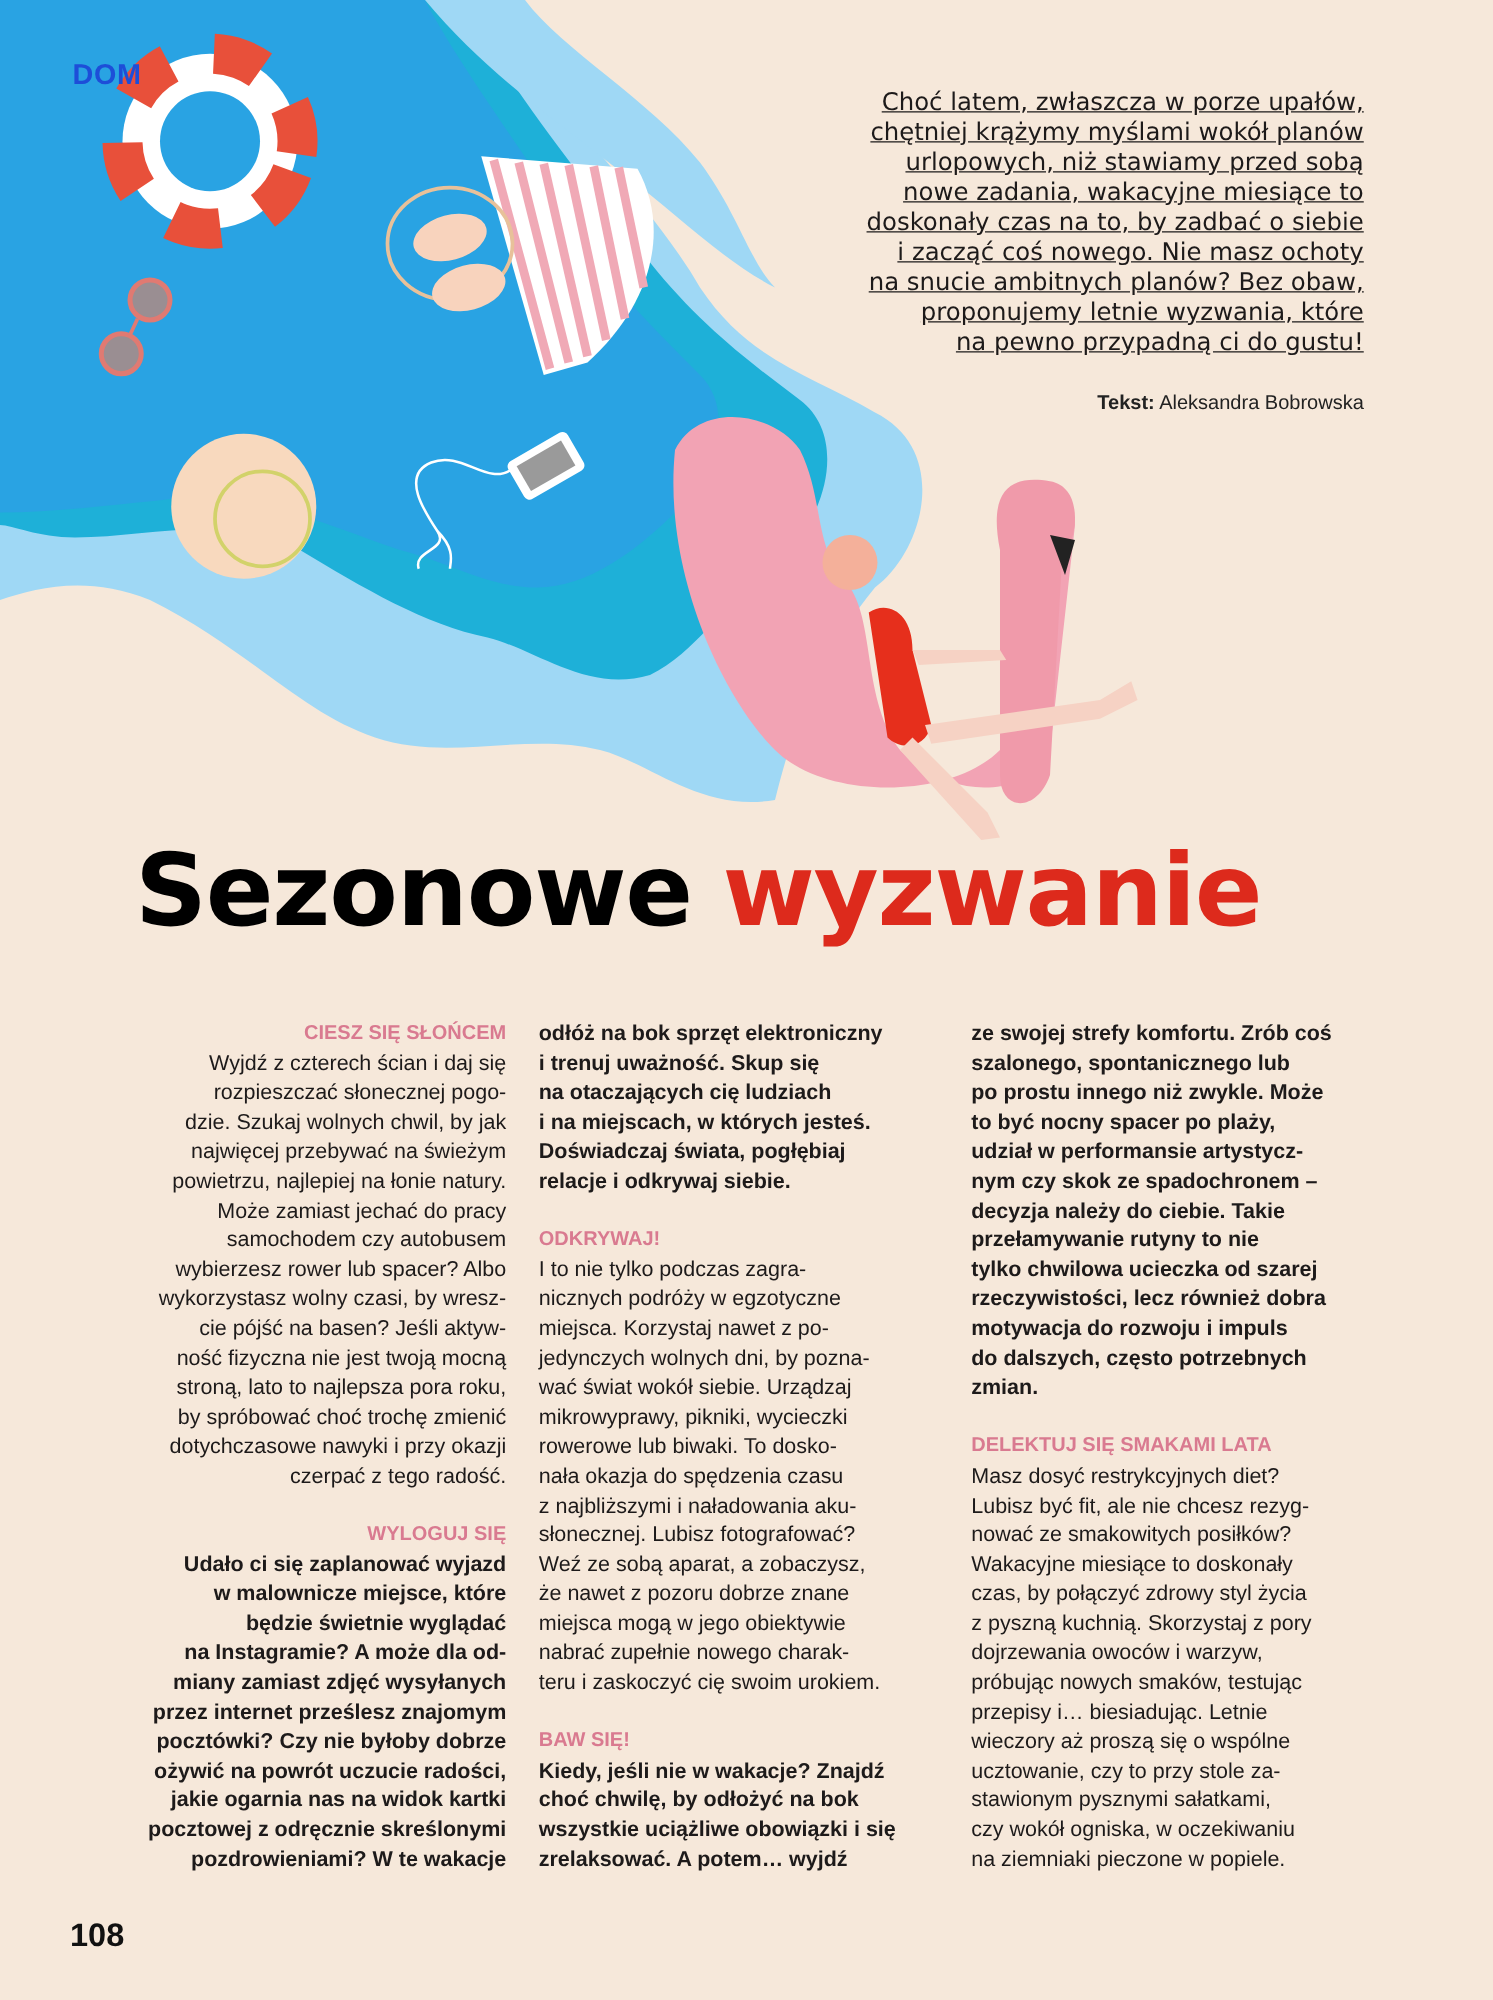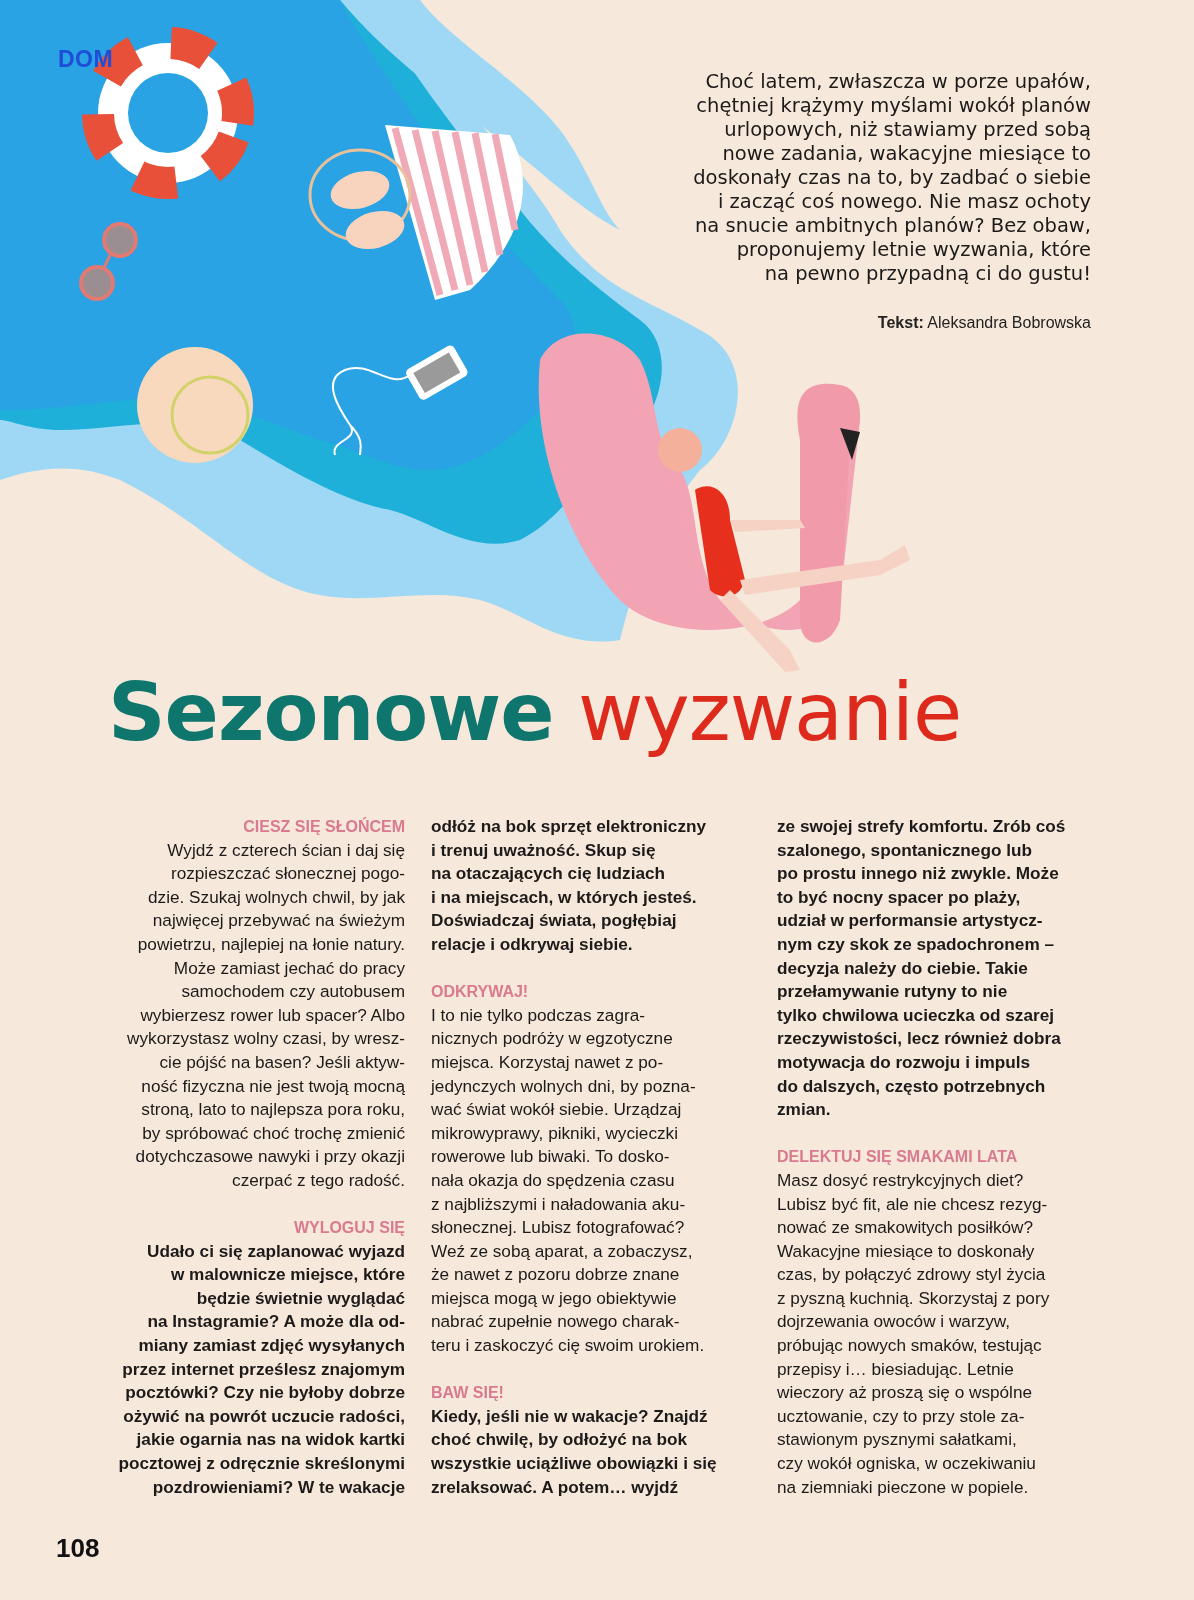--- a/index.html
+++ b/index.html
@@ -13,33 +13,33 @@
   .section-tag {
     position:absolute; left:58px; top:46px;
     font-family:"Liberation Sans", sans-serif; font-weight:bold;
     font-size:23px; color:#1d4ed8; letter-spacing:0.5px;
   }
   .intro {
     position:absolute; right:103px; top:70px; width:520px;
     text-align:right; font-size:19.5px; line-height:24px; color:#1d1a1a;
     font-family:"DejaVu Sans", sans-serif;
   }
-  .intro p { margin:0; white-space:nowrap; }
+  .intro p { margin:0; white-space:nowrap;text-decoration:underline; }
   .byline {
     position:absolute; right:103px; top:314px;
     font-family:"Liberation Sans", sans-serif; font-size:16px; color:#222;
   }
   .byline b { font-weight:bold;text-align:center; }
   .headline {
     position:absolute; left:108px; top:665px;
     font-family:"DejaVu Sans", sans-serif; font-size:80px; line-height:96px;
     white-space:nowrap; letter-spacing:-1px;
   }
-  .hl-blue { color:#0f766e; font-weight:bold; }
-  .hl-red { color:#dd2a1c; font-weight:normal; }
+  .hl-blue { color:#000000; font-weight:bold; }
+  .hl-red { color:#dd2a1c; font-weight:bold; }
   .columns {
     position:absolute; left:85px; top:815px; width:1010px; height:700px;
   }
   .col { position:absolute; top:0; width:320px; }
   .col1 { left:0;text-align:right; }
   .col2 { left:346px; }
   .col3 { left:692px; }
   .col p { margin:0; font-family:"Liberation Sans", sans-serif; font-size:17.2px; line-height:23.6px; }
   .line { display:block; white-space:nowrap; }
   .bold { font-weight:bold; }

